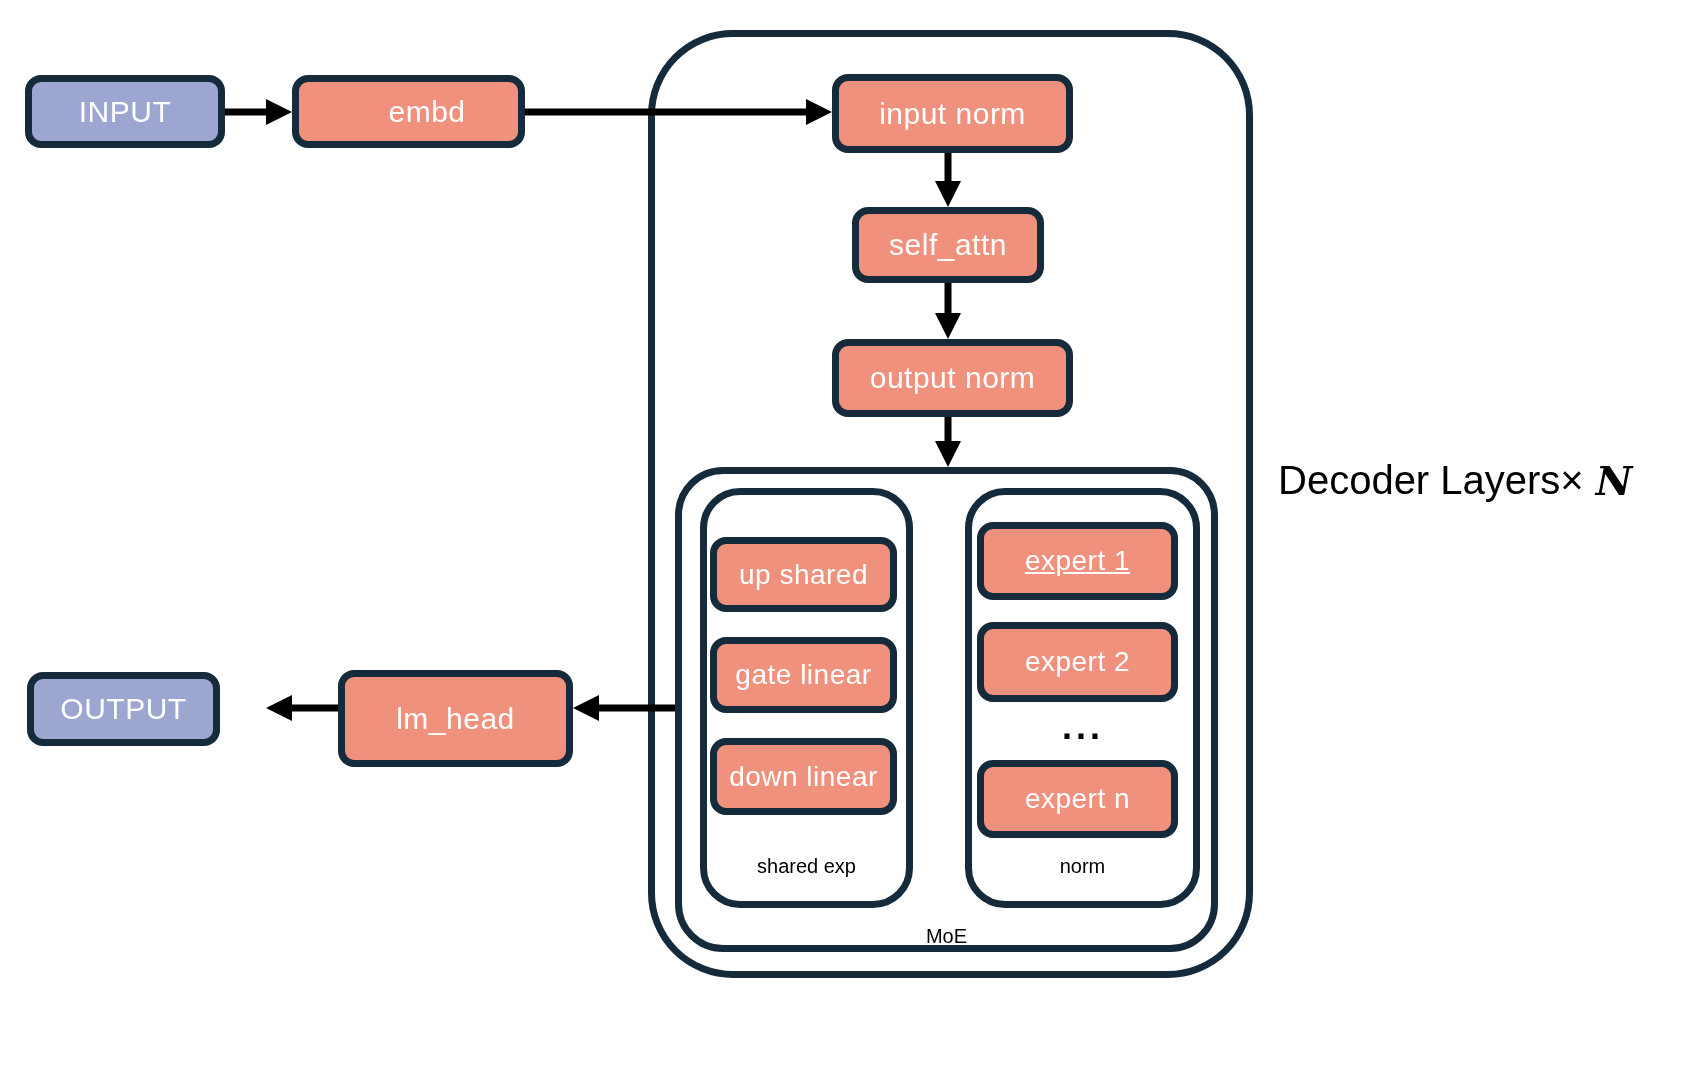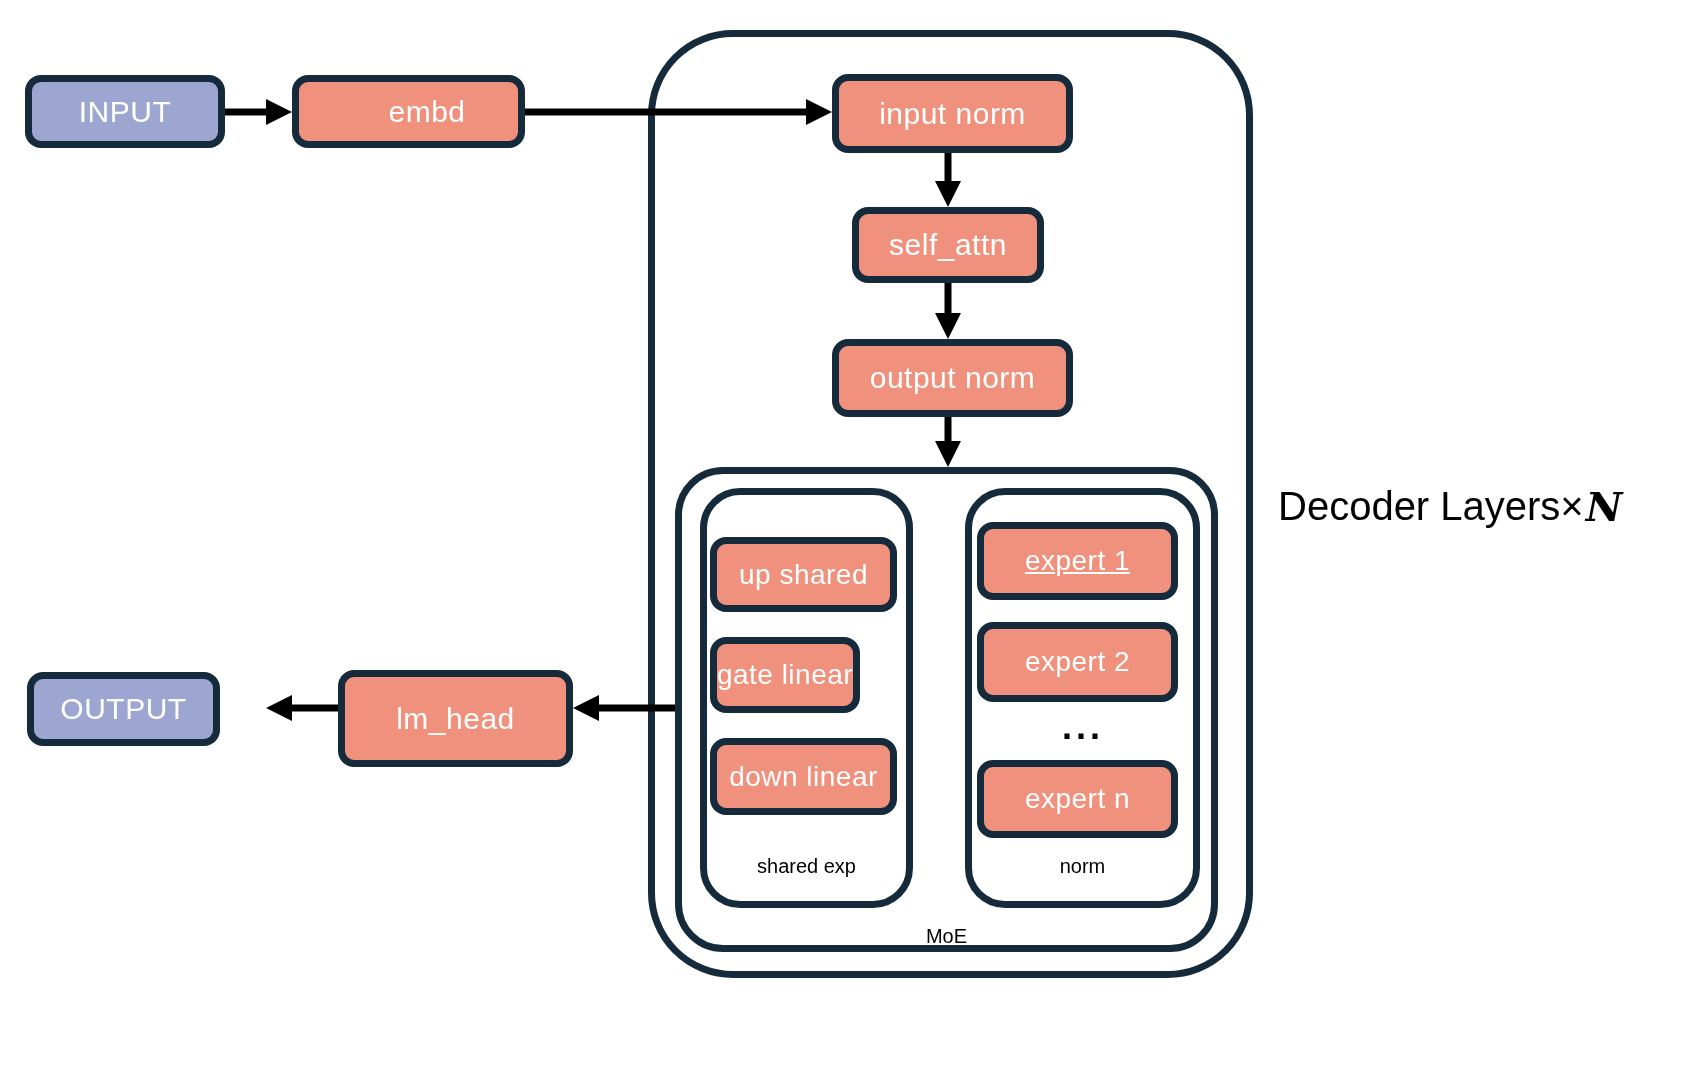--- a/index.html
+++ b/index.html
@@ -80,31 +80,31 @@
   
   #input-node   {left:25px;  top:75px;  width:200px; height:73px;}
   #embd-node    {left:292px; top:75px;  width:233px; height:73px;padding-left:37px;}
   #decoder-box  {left:648px; top:30px;  width:605px; height:948px; border-radius:85px;}
   #input-norm   {left:832px; top:74px;  width:241px; height:79px;}
   #self-attn    {left:852px; top:207px; width:192px; height:76px;}
   #output-norm  {left:832px; top:339px; width:241px; height:78px;}
   #moe-box      {left:675px; top:467px; width:543px; height:485px; border-radius:48px;}
   #shared-exp-box{left:700px;top:488px; width:213px; height:420px; border-radius:40px;}
   #up-linear    {left:710px; top:537px; width:187px; height:75px; font-size:28px;}
-  #gate-linear  {left:710px; top:637px; width:150px; height:76px; font-size:28px;text-align:right;}
+  #gate-linear  {left:710px; top:637px; width:187px; height:76px; font-size:28px;text-align:right;}
   #down-linear  {left:710px; top:738px; width:187px; height:77px; font-size:28px;}
   #shared-exp-label{left:700px; top:848px; width:213px; height:36px;}
   #exps-box     {left:965px; top:488px; width:235px; height:420px; border-radius:40px;}
   #expert-1     {left:977px; top:522px; width:201px; height:78px; font-size:28px;text-decoration:underline;}
   #expert-2     {left:977px; top:622px; width:201px; height:80px; font-size:28px;}
   #experts-ellipsis{left:1023px; top:706px; width:120px; height:42px;}
   #expert-n     {left:977px; top:760px; width:201px; height:78px; font-size:28px;}
   #exps-label   {left:965px; top:848px; width:235px; height:36px;}
   #moe-label    {left:675px; top:916px; width:543px; height:40px;}
-  #decoder-layers-label{left:1278px; top:482px; width:420px; height:48px;}
+  #decoder-layers-label{left:1278px; top:456px; width:420px; height:48px;gap:10px;}
   #output-node  {left:27px;  top:672px; width:193px; height:74px;}
   #lm-head-node {left:338px; top:670px; width:235px; height:97px;}
 </style>
 </head>
 <body>
 
 <div class="canvas">
 
   <div class="container" id="decoder-box"></div>
   <div class="container" id="moe-box"></div>

